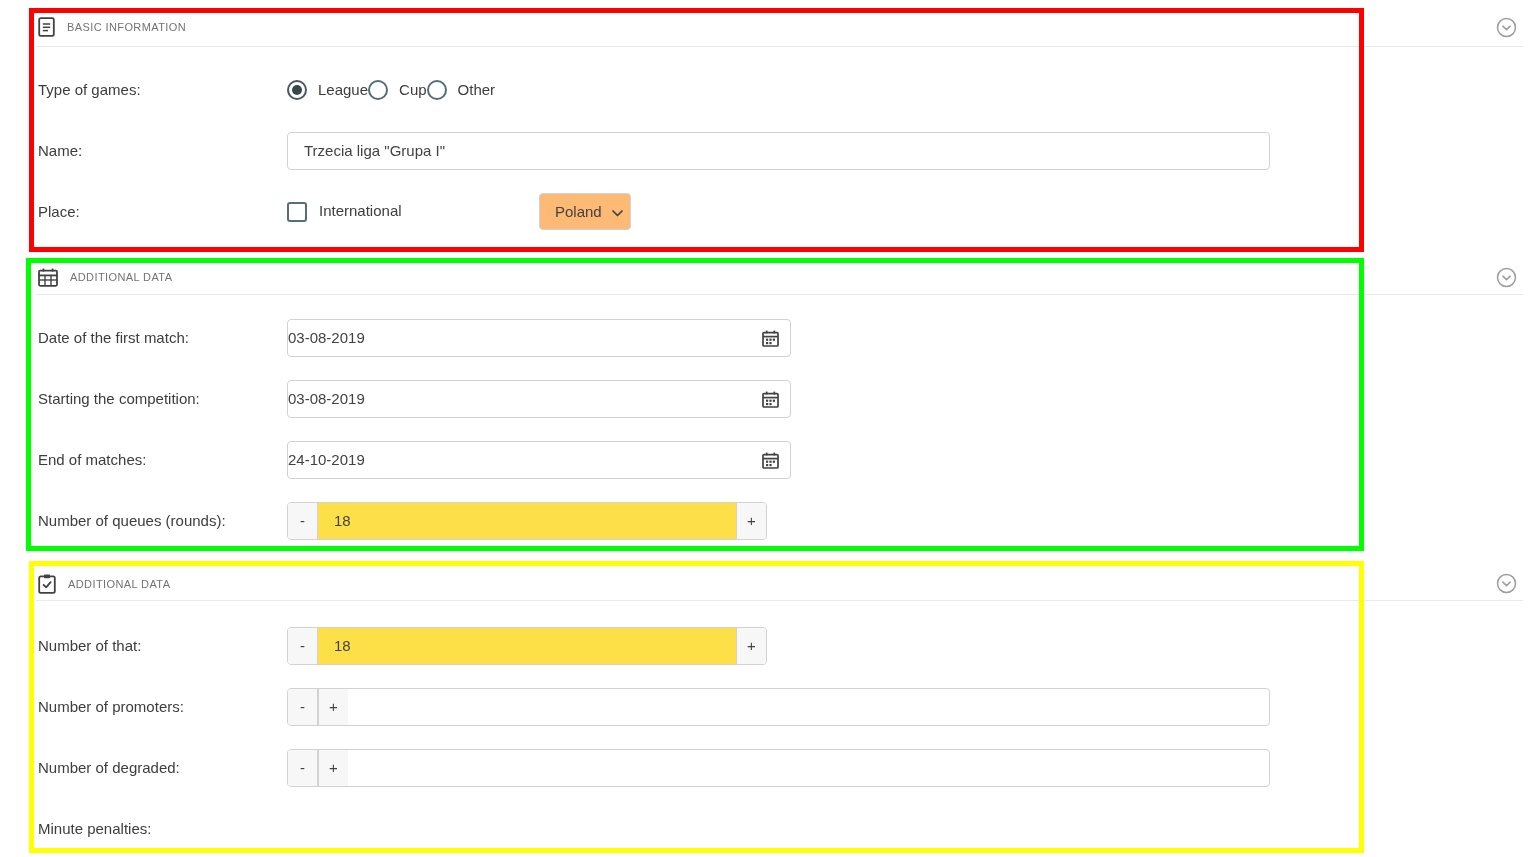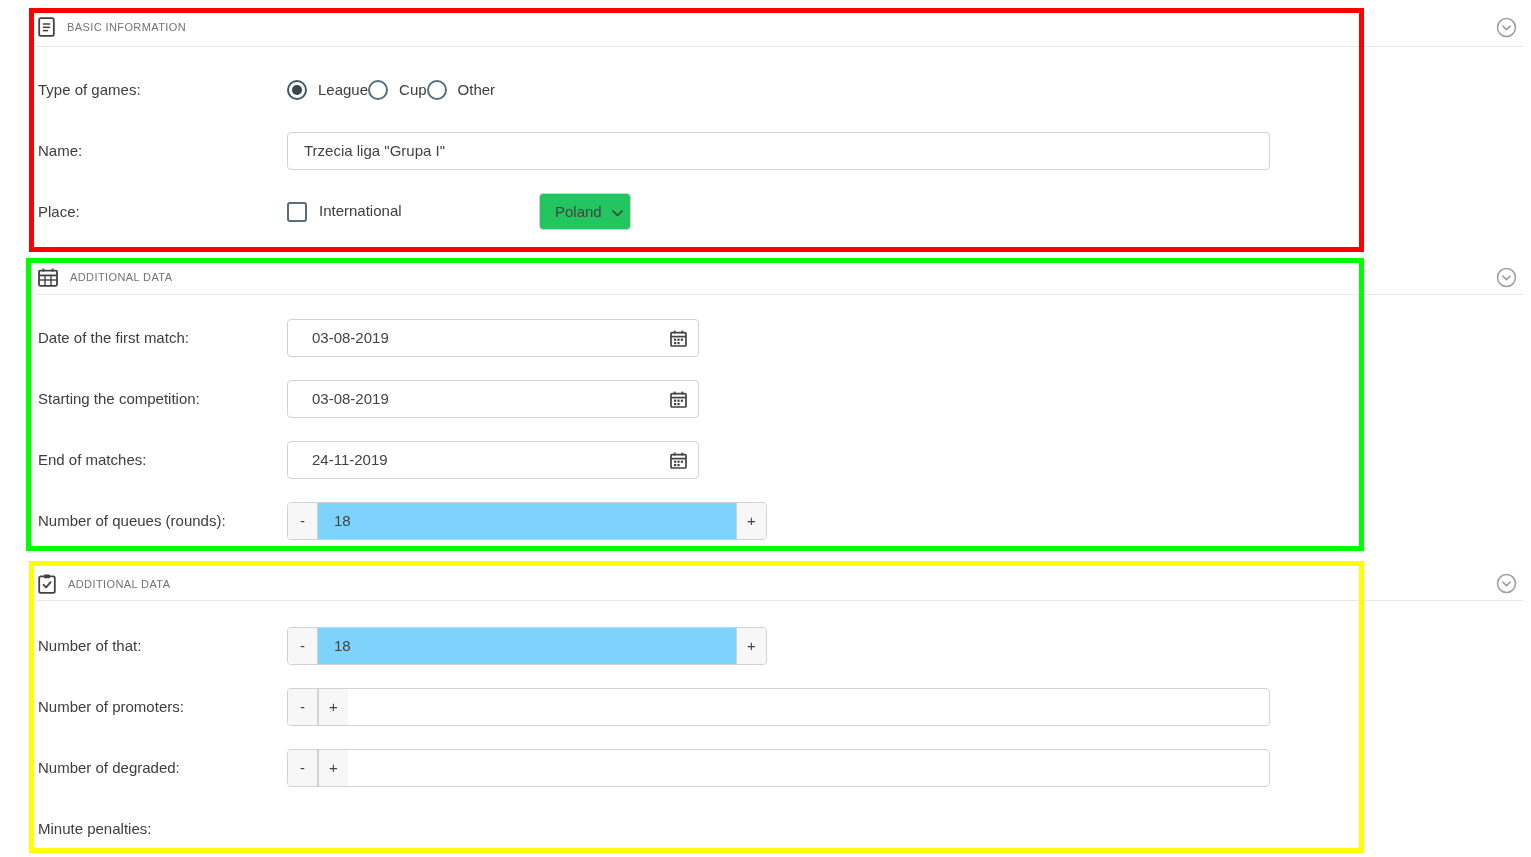--- a/index.html
+++ b/index.html
@@ -61,29 +61,29 @@
     background: #fff; flex: 0 0 20px; cursor: pointer;
   }
   .cb-label { font-size: 15px; color: #3d3d3d; margin-left: 12px; }
   .cb-wrap { display: flex; }
   .place-cb-wrap { width: 252px; flex: 0 0 252px; }
 
   .select-box {
     height: 37px; min-width: 92px;
     border: 1px solid #d2d2d2; border-radius: 4px;
     display: inline-flex; align-items: center; gap: 10px;
-    padding: 0 6px 0 15px; cursor: pointer; background: #22c55e;
+    padding: 0 6px 0 15px; cursor: pointer; background: #fdba74;
   }
   .select-value { font-size: 15px; color: #424242; }
 
   
   .date-input {
-    width: 412px; height: 38px; position: relative;
+    width: 504px; height: 38px; position: relative;
     border: 1px solid #d2d2d2; border-radius: 4px; background: #fff;
-    display: flex; align-items: center; padding-left: 24px; cursor: pointer;
+    display: flex; align-items: center; padding-left: 0; cursor: pointer;
   }
   .date-value { font-size: 15px; color: #424242; }
   .date-input .cal-icon { position: absolute; right: 11px; top: 10px; }
 
   
   .stepper {
     display: flex; align-items: stretch; height: 38px;
     border: 1px solid #d2d2d2; border-radius: 4px; overflow: hidden; background: #fff;
   }
   .stepper.small { width: 480px; }
@@ -92,21 +92,21 @@
     width: 30px; flex: 0 0 30px; background: #f7f7f7; border: none;
     font-size: 15px; color: #424242; cursor: pointer;
     display: flex; align-items: center; justify-content: center;
     font-family: "Liberation Sans", sans-serif;
   }
   .step-btn.minus { border-right: 1px solid #d2d2d2; }
   .step-btn.plus { border-left: 1px solid #d2d2d2; }
   .step-input {
     flex: 1; border: none; outline: none; padding: 0 16px;
     font-size: 15px; color: #424242; font-family: "Liberation Sans", sans-serif;
-    min-width: 0; background: #7dd3fc;
+    min-width: 0; background: #fde047;
   }
   .step-input::placeholder { color: #9fa3a9; opacity: 1; }
 
   
   #sec1 { margin-top: 8px; }
   #sec1 .sec-header { height: 38px; }
   #sec2 { margin-top: 18px; }
   #sec2 .sec-header { height: 34px; }
   #sec3 { margin-top: 16px; }
   #sec3 .sec-header { height: 33px; }
@@ -247,21 +247,21 @@
                 <rect x="4" y="12" width="2.2" height="2.2" fill="#424242"></rect>
                 <rect x="7.4" y="12" width="2.2" height="2.2" fill="#424242"></rect>
               </svg>
           </span>
         </div>
       </div>
 
       <div class="row">
         <span class="row-label">End of matches:</span>
         <div class="date-input">
-          <span class="date-value">24-11-2019</span>
+          <span class="date-value">24-10-2019</span>
           <span class="cal-icon">
             <svg width="17" height="17" viewBox="0 0 17 17">
                 <rect x="1" y="2.6" width="15" height="13.4" rx="1" fill="none" stroke="#424242" stroke-width="1.7"></rect>
                 <line x1="1" y1="6.6" x2="16" y2="6.6" stroke="#424242" stroke-width="1.7"></line>
                 <line x1="4.7" y1="0.6" x2="4.7" y2="3.4" stroke="#424242" stroke-width="1.7"></line>
                 <line x1="12.3" y1="0.6" x2="12.3" y2="3.4" stroke="#424242" stroke-width="1.7"></line>
                 <rect x="4" y="8.6" width="2.2" height="2.2" fill="#424242"></rect>
                 <rect x="7.4" y="8.6" width="2.2" height="2.2" fill="#424242"></rect>
                 <rect x="10.8" y="8.6" width="2.2" height="2.2" fill="#424242"></rect>
                 <rect x="4" y="12" width="2.2" height="2.2" fill="#424242"></rect>

